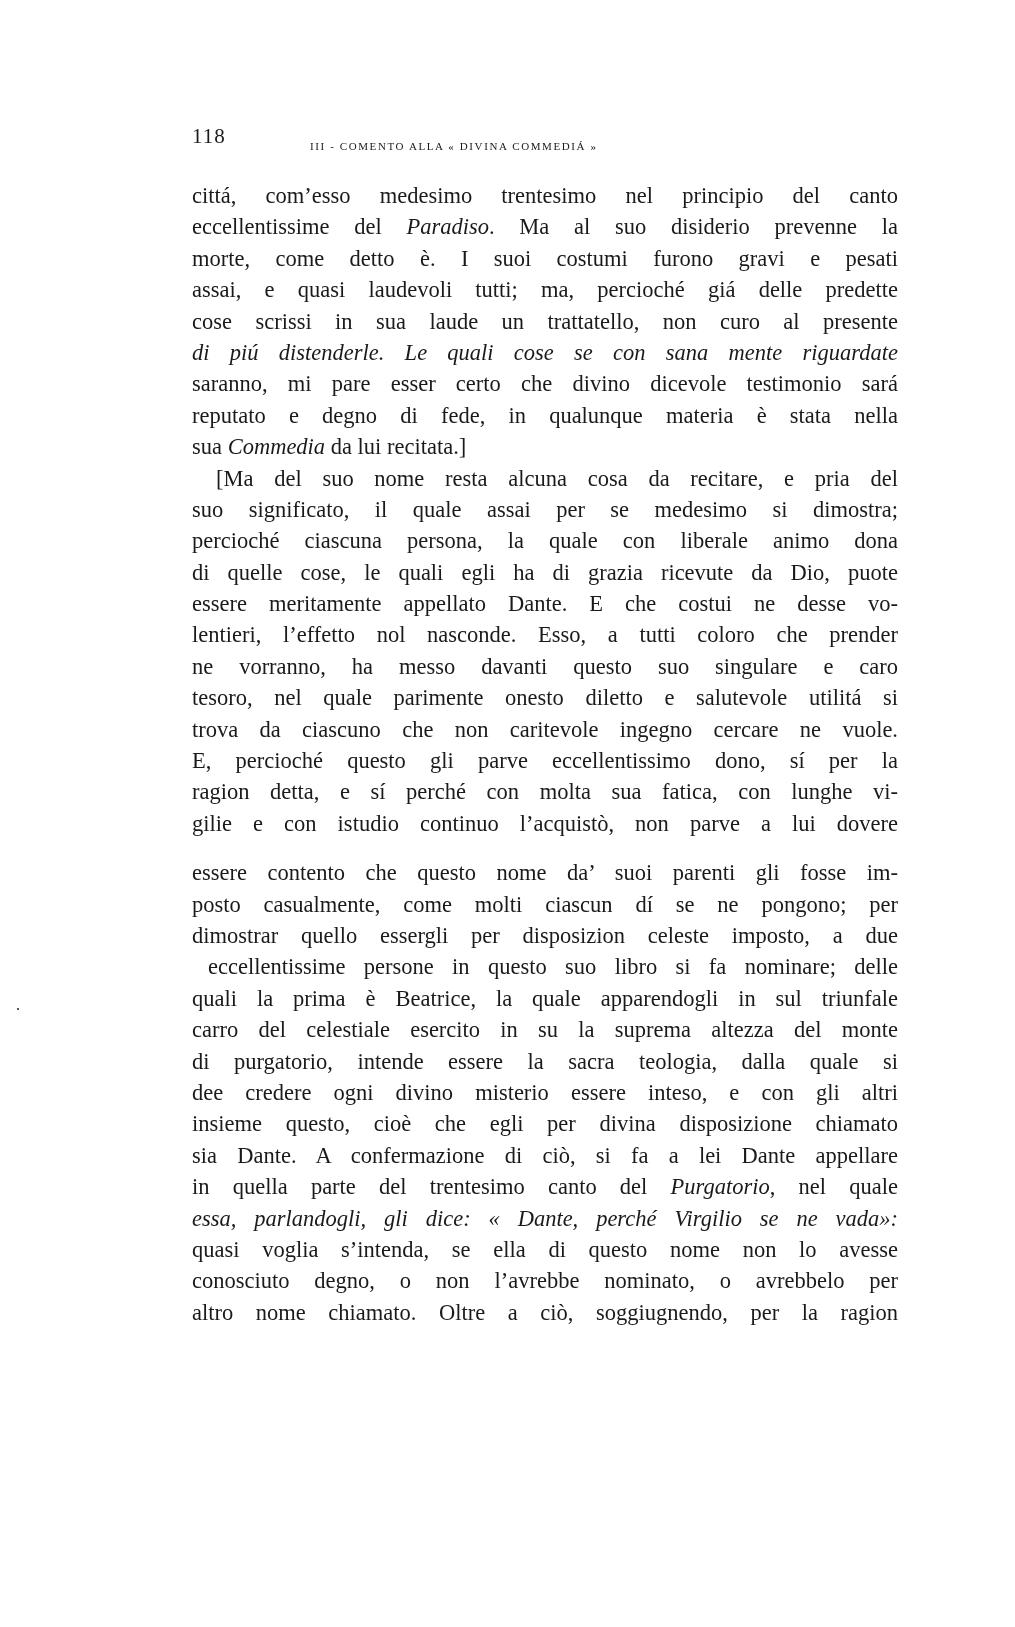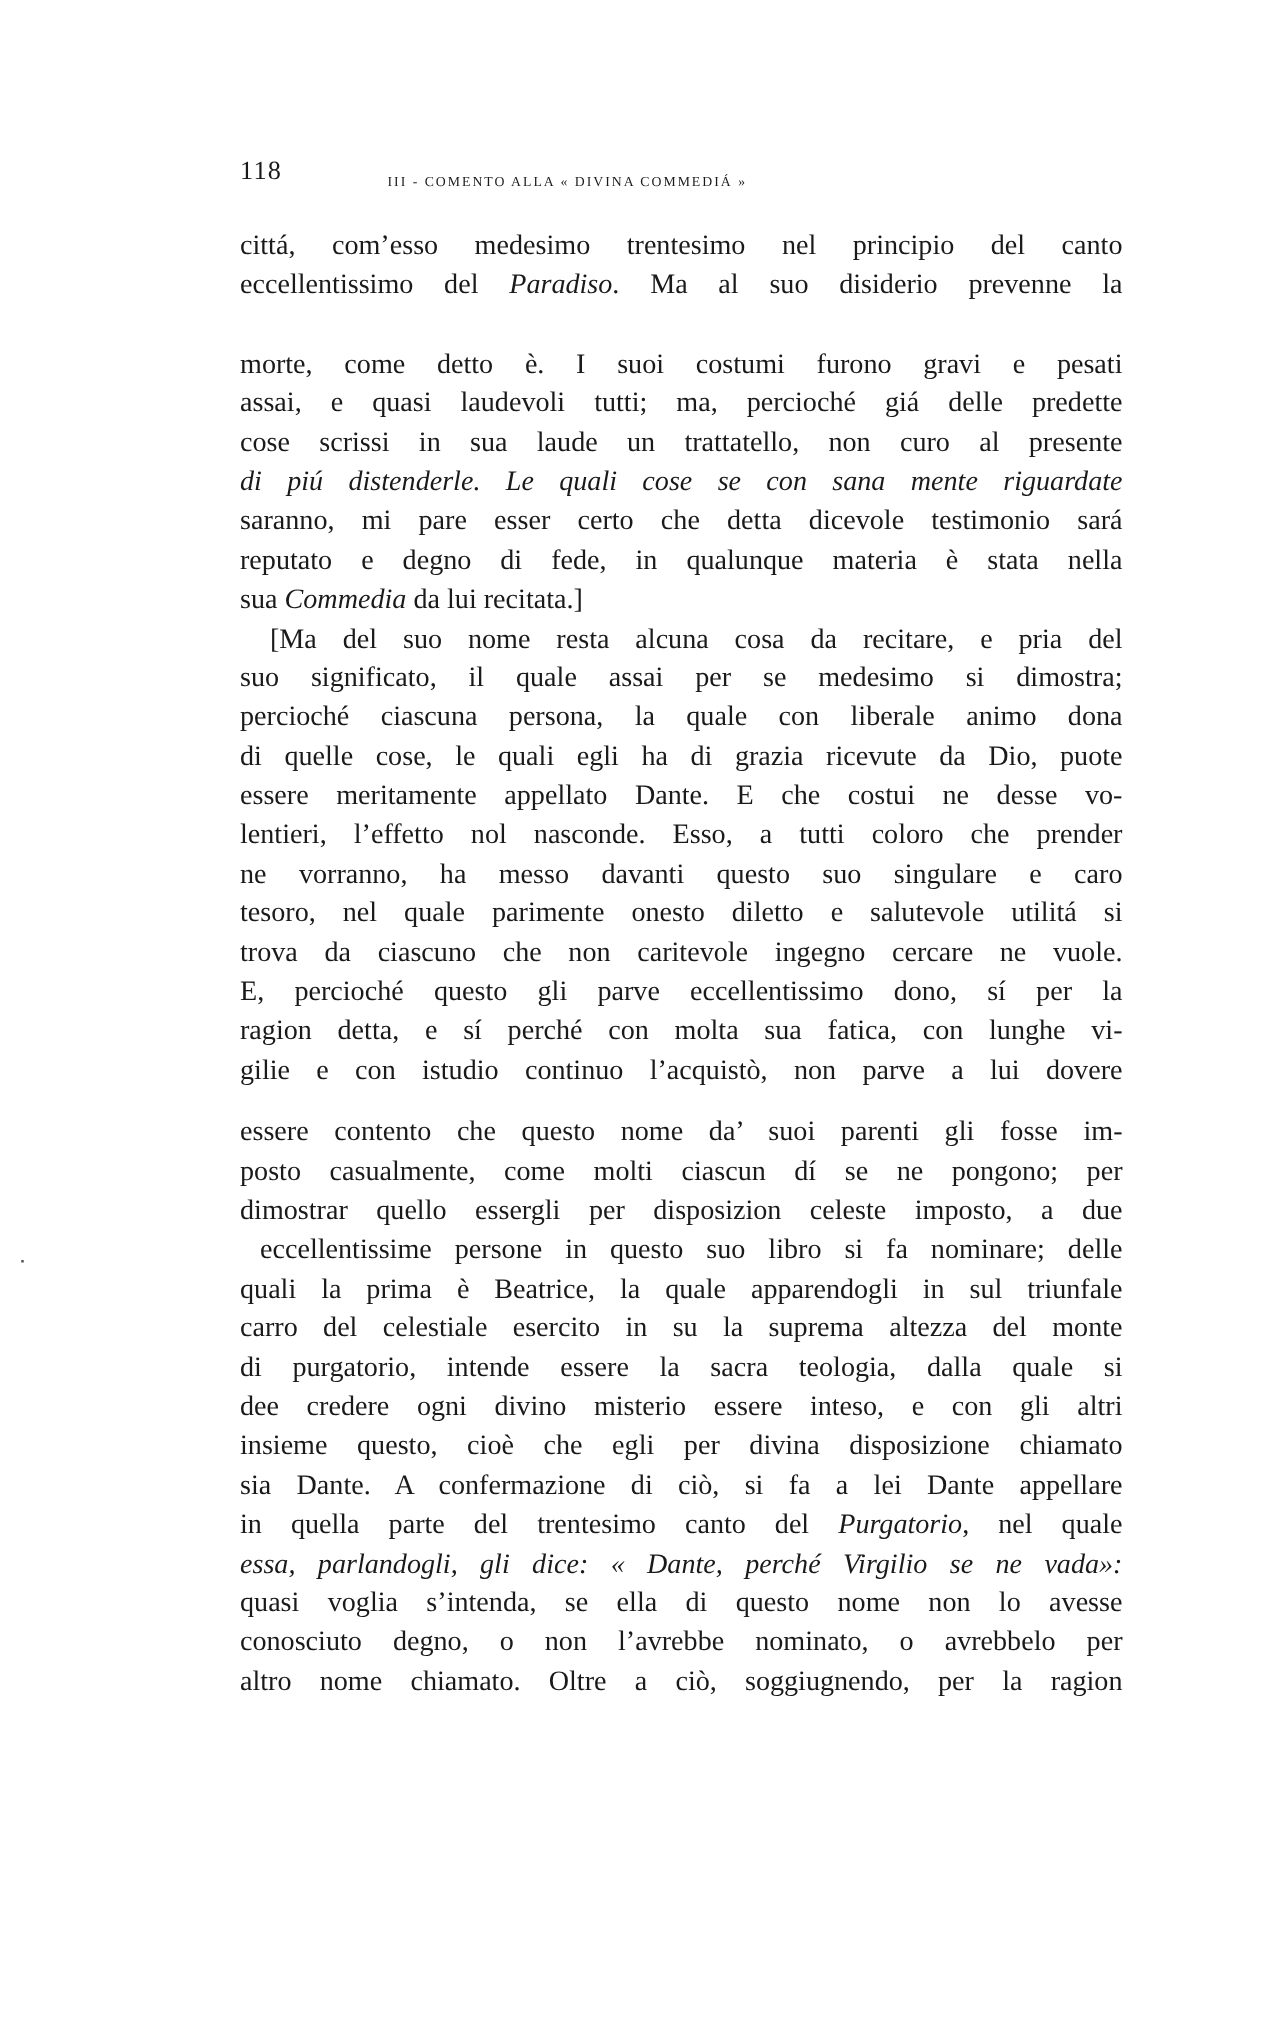--- a/index.html
+++ b/index.html
@@ -20,26 +20,26 @@
 </head>
 <body>
 
 <div class="header">
   <span class="page-num">118</span>
   <span class="running-title">III - COMENTO ALLA « DIVINA COMMEDIÁ »</span>
 </div>
 
 <div class="text" id="text">
     <div class="line" style="white-space: nowrap; display: block;"><span style="white-space: nowrap; word-spacing: 0px;"><span>cittá, com’esso medesimo trentesimo nel principio del canto</span></span></div>
-    <div class="line" style="white-space: nowrap; display: block;"><span style="white-space: nowrap; word-spacing: 0px;"><span>eccellentissimo del </span><span class="it">Paradiso</span><span>. Ma al suo disiderio prevenne la</span></span></div>
-    <div class="line" style="white-space: nowrap; display: block; margin-top: 32px;"><span style="white-space: nowrap; word-spacing: 0px;"><span>morte, come detto è. I suoi costumi furono gravi e pesati</span></span></div>
+    <div class="line" style="white-space: nowrap; display: block;"><span style="white-space: nowrap; word-spacing: 0px;"><span>eccellentissime del </span><span class="it">Paradiso</span><span>. Ma al suo disiderio prevenne la</span></span></div>
+    <div class="line" style="white-space: nowrap; display: block;"><span style="white-space: nowrap; word-spacing: 0px;"><span>morte, come detto è. I suoi costumi furono gravi e pesati</span></span></div>
     <div class="line" style="white-space: nowrap; display: block;"><span style="white-space: nowrap; word-spacing: 0px;"><span>assai, e quasi laudevoli tutti; ma, percioché giá delle predette</span></span></div>
     <div class="line" style="white-space: nowrap; display: block;"><span style="white-space: nowrap; word-spacing: 0px;"><span>cose scrissi in sua laude un trattatello, non curo al presente</span></span></div>
     <div class="line" style="white-space: nowrap; display: block;"><span style="white-space: nowrap; word-spacing: 0px; font-style: italic;"><span>di piú distenderle. Le quali cose se con sana mente riguardate</span></span></div>
-    <div class="line" style="white-space: nowrap; display: block;"><span style="white-space: nowrap; word-spacing: 0px;"><span>saranno, mi pare esser certo che detta dicevole testimonio sará</span></span></div>
+    <div class="line" style="white-space: nowrap; display: block;"><span style="white-space: nowrap; word-spacing: 0px;"><span>saranno, mi pare esser certo che divino dicevole testimonio sará</span></span></div>
     <div class="line" style="white-space: nowrap; display: block;"><span style="white-space: nowrap; word-spacing: 0px;"><span>reputato e degno di fede, in qualunque materia è stata nella</span></span></div>
     <div class="line last" style="white-space: nowrap; display: block;"><span>sua </span><span class="it">Commedia</span><span> da lui recitata.]</span></div>
     <div class="line indent" style="white-space: nowrap; display: block;"><span style="white-space: nowrap; word-spacing: 0px;"><span>[Ma del suo nome resta alcuna cosa da recitare, e pria del</span></span></div>
     <div class="line" style="white-space: nowrap; display: block;"><span style="white-space: nowrap; word-spacing: 0px;"><span>suo significato, il quale assai per se medesimo si dimostra;</span></span></div>
     <div class="line" style="white-space: nowrap; display: block;"><span style="white-space: nowrap; word-spacing: 0px;"><span>percioché ciascuna persona, la quale con liberale animo dona</span></span></div>
     <div class="line" style="white-space: nowrap; display: block;"><span style="white-space: nowrap; word-spacing: 0px;"><span>di quelle cose, le quali egli ha di grazia ricevute da Dio, puote</span></span></div>
     <div class="line" style="white-space: nowrap; display: block;"><span style="white-space: nowrap; word-spacing: 0px;"><span>essere meritamente appellato Dante. E che costui ne desse vo-</span></span></div>
     <div class="line" style="white-space: nowrap; display: block;"><span style="white-space: nowrap; word-spacing: 0px;"><span>lentieri, l’effetto nol nasconde. Esso, a tutti coloro che prender</span></span></div>
     <div class="line" style="white-space: nowrap; display: block;"><span style="white-space: nowrap; word-spacing: 0px;"><span>ne vorranno, ha messo davanti questo suo singulare e caro</span></span></div>
     <div class="line" style="white-space: nowrap; display: block;"><span style="white-space: nowrap; word-spacing: 0px;"><span>tesoro, nel quale parimente onesto diletto e salutevole utilitá si</span></span></div>

